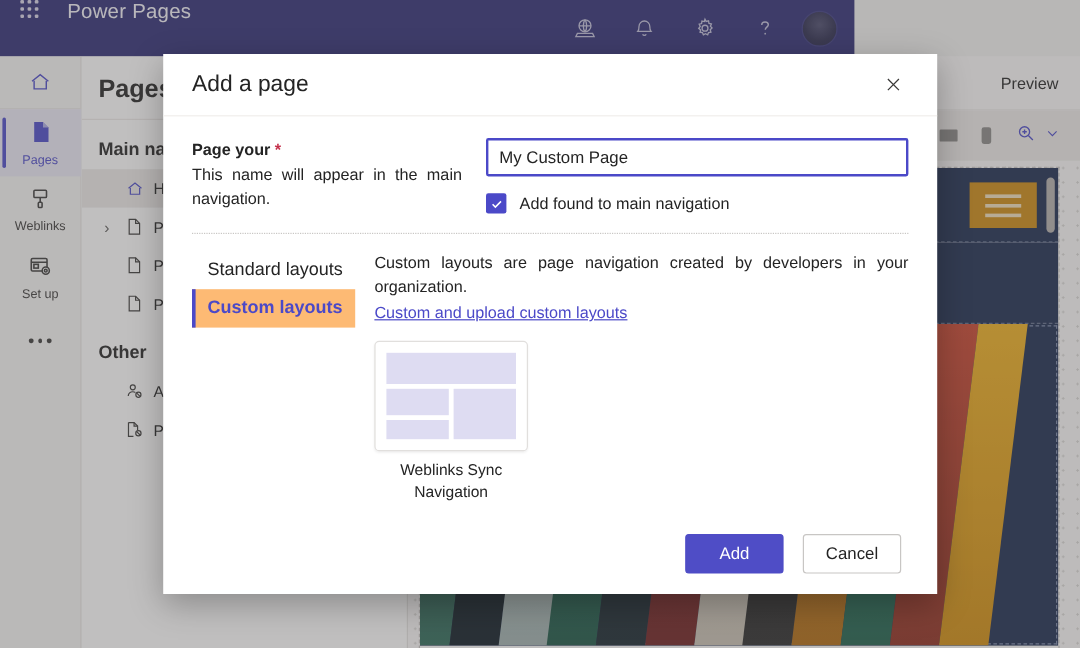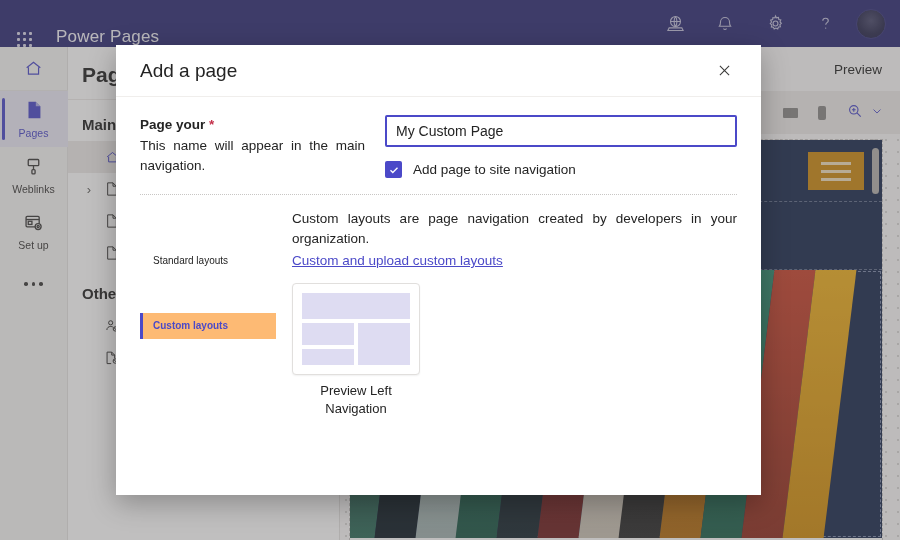--- a/index.html
+++ b/index.html
@@ -6,22 +6,22 @@
   html, body {
     width: 900px; height: 540px;
     overflow: hidden;
     font-family: "Liberation Sans", sans-serif;
     background: #f3f2f1;
   }
   #app { position: relative; width: 900px; height: 540px; }
 
   
   .appbar {
-    position: absolute; top: 0; left: 0; width: 900px; height: 47px;
-    background: #2e2d75; display: flex; align-items: flex-end;
+    position: absolute; top: 0; left: 0; width: 712px; height: 47px;
+    background: #2e2d75; display: flex; align-items: flex-start;
     color: #ffffff;
   }
   .waffle { width: 48px; display: flex; align-items: center; justify-content: center; cursor: pointer; }
   .waffle-grid { display: grid; grid-template-columns: repeat(3,3px); grid-template-rows: repeat(3,3px); gap: 3px; }
   .waffle-grid i { width: 3px; height: 3px; background: #d8d6e8; border-radius: 1px; display: block; }
   .app-title { font-size: 17px; font-weight: 400; letter-spacing: .2px; color: #f4f3f9; margin-left: 8px; }
   .appbar-right { margin-left: auto; display: flex; align-items: center; height: 47px; }
   .ab-icon { width: 50px; height: 47px; display: flex; align-items: center; justify-content: center; cursor: pointer; opacity: .92; }
   .ab-icon svg { display: block; }
   .avatar {
@@ -104,21 +104,21 @@
   .c-photo { height: 268px; position: relative; overflow: hidden; background: #1b2a4e; outline: 1px dashed #7b88a8; outline-offset: -2px; }
   .books { position: absolute; inset: 0 auto 0 0; width: 92%; display: flex; }
   .books span { flex: 1; display: block; transform: skewX(-7deg); }
   .scroll-thumb { position: absolute; right: 3px; top: 8px; width: 7px; height: 46px; border-radius: 4px; background: #b3b0ad; }
 
   
   .overlay { position: absolute; inset: 0; background: rgba(90,88,86,0.38); }
 
   
   .dialog {
-    position: absolute; left: 116px; top: 45px; width: 645px; height: 450px;
+    position: absolute; left: 136px; top: 45px; width: 645px; height: 450px;
     background: #ffffff; box-shadow: 0 8px 26px rgba(0,0,0,.28);
     display: flex; flex-direction: column;
   }
   .dlg-head { height: 52px; display: flex; align-items: center; padding: 0 22px 0 24px; border-bottom: 1px solid #f0eeec; }
   .dlg-title { font-size: 19px; font-weight: 400; color: #242424; }
   .dlg-close { margin-left: auto; width: 30px; height: 30px; display: flex; align-items: center; justify-content: center; cursor: pointer; color: #3b3a39; }
   .dlg-body { flex: 1; padding: 18px 24px 0 24px; display: flex; flex-direction: column; }
 
   .row-name { display: flex; gap: 20px; align-items: flex-start; }
   .name-left { width: 225px; padding-top: 2px; }
@@ -137,22 +137,22 @@
     display: flex; align-items: center; justify-content: center; cursor: pointer;
   }
   .chk svg { display: block; }
   .chk-lbl { font-size: 13.5px; color: #242424; }
 
   .dotted { border-top: 1px dotted #c8c6c4; margin: 16px 0 0 0; }
 
   .layouts { display: flex; gap: 16px; margin-top: 14px; flex: 1; }
   .tabs { width: 136px; flex-shrink: 0; }
   .tab {
-    font-size: 10px; color: #242424; padding: 7px 8px 7px 10px; cursor: pointer;
-    border-left: 3px solid transparent; line-height: 1.2; margin-top: 39px;
+    font-size: 15px; color: #242424; padding: 7px 8px 7px 10px; cursor: pointer;
+    border-left: 3px solid transparent; line-height: 1.2;
   }
   .tab.active { color: #4b49c8; font-weight: 700; background: #fdba74; border-left-color: #4b49c8; }
   .lay-right { flex: 1; }
   .lay-desc { font-size: 13.5px; color: #242424; line-height: 1.45; text-align: justify; }
   .lay-link { display: inline-block; margin-top: 5px; font-size: 13.5px; color: #4b49c8; text-decoration: underline; cursor: pointer; }
 
   .cards { margin-top: 14px; display: flex; gap: 18px; }
   .card { width: 128px; cursor: pointer; }
   .thumb {
     width: 128px; height: 92px; background: #ffffff; border: 1px solid #e1dfdd;
@@ -437,21 +437,21 @@
           <div class="help">This name will appear in the main navigation.</div>
         </div>
         <div class="name-right">
           <input class="txt" type="text" value="My Custom Page" placeholder="Enter a name" style="">
           <div class="chk-row">
             <span class="chk">
               <svg width="12" height="12" viewBox="0 0 24 24" fill="none" stroke="#ffffff" stroke-width="2.6">
                   <path d="M5 12.5l4.6 4.6L19 7.6"></path>
                 </svg>
             </span>
-            <span class="chk-lbl">Add page to site navigation</span>
+            <span class="chk-lbl">Add found to main navigation</span>
           </div>
         </div>
       </div>
 
       <div class="dotted"></div>
 
       <div class="layouts">
         <div class="tabs">
           <div class="tab">Standard layouts</div>
           <div class="tab active">Custom layouts</div>
@@ -464,22 +464,26 @@
               <div class="thumb">
                 <div class="th-top"></div>
                 <div class="th-mid">
                   <div class="th-left">
                       <div class="th-l1"></div>
                       <div class="th-l2"></div>
                     </div>
                   <div class="th-right"></div>
                 </div>
               </div>
-              <div class="card-cap">Preview Left Navigation</div>
+              <div class="card-cap">Weblinks Sync Navigation</div>
             </div>
           </div>
         </div>
       </div>
     </div>
 
+    <div class="dlg-foot">
+      <button class="btn btn-primary">Add</button>
+      <button class="btn btn-default">Cancel</button>
+    </div>
   </div>
 
 </div>
 
 </body></html>

